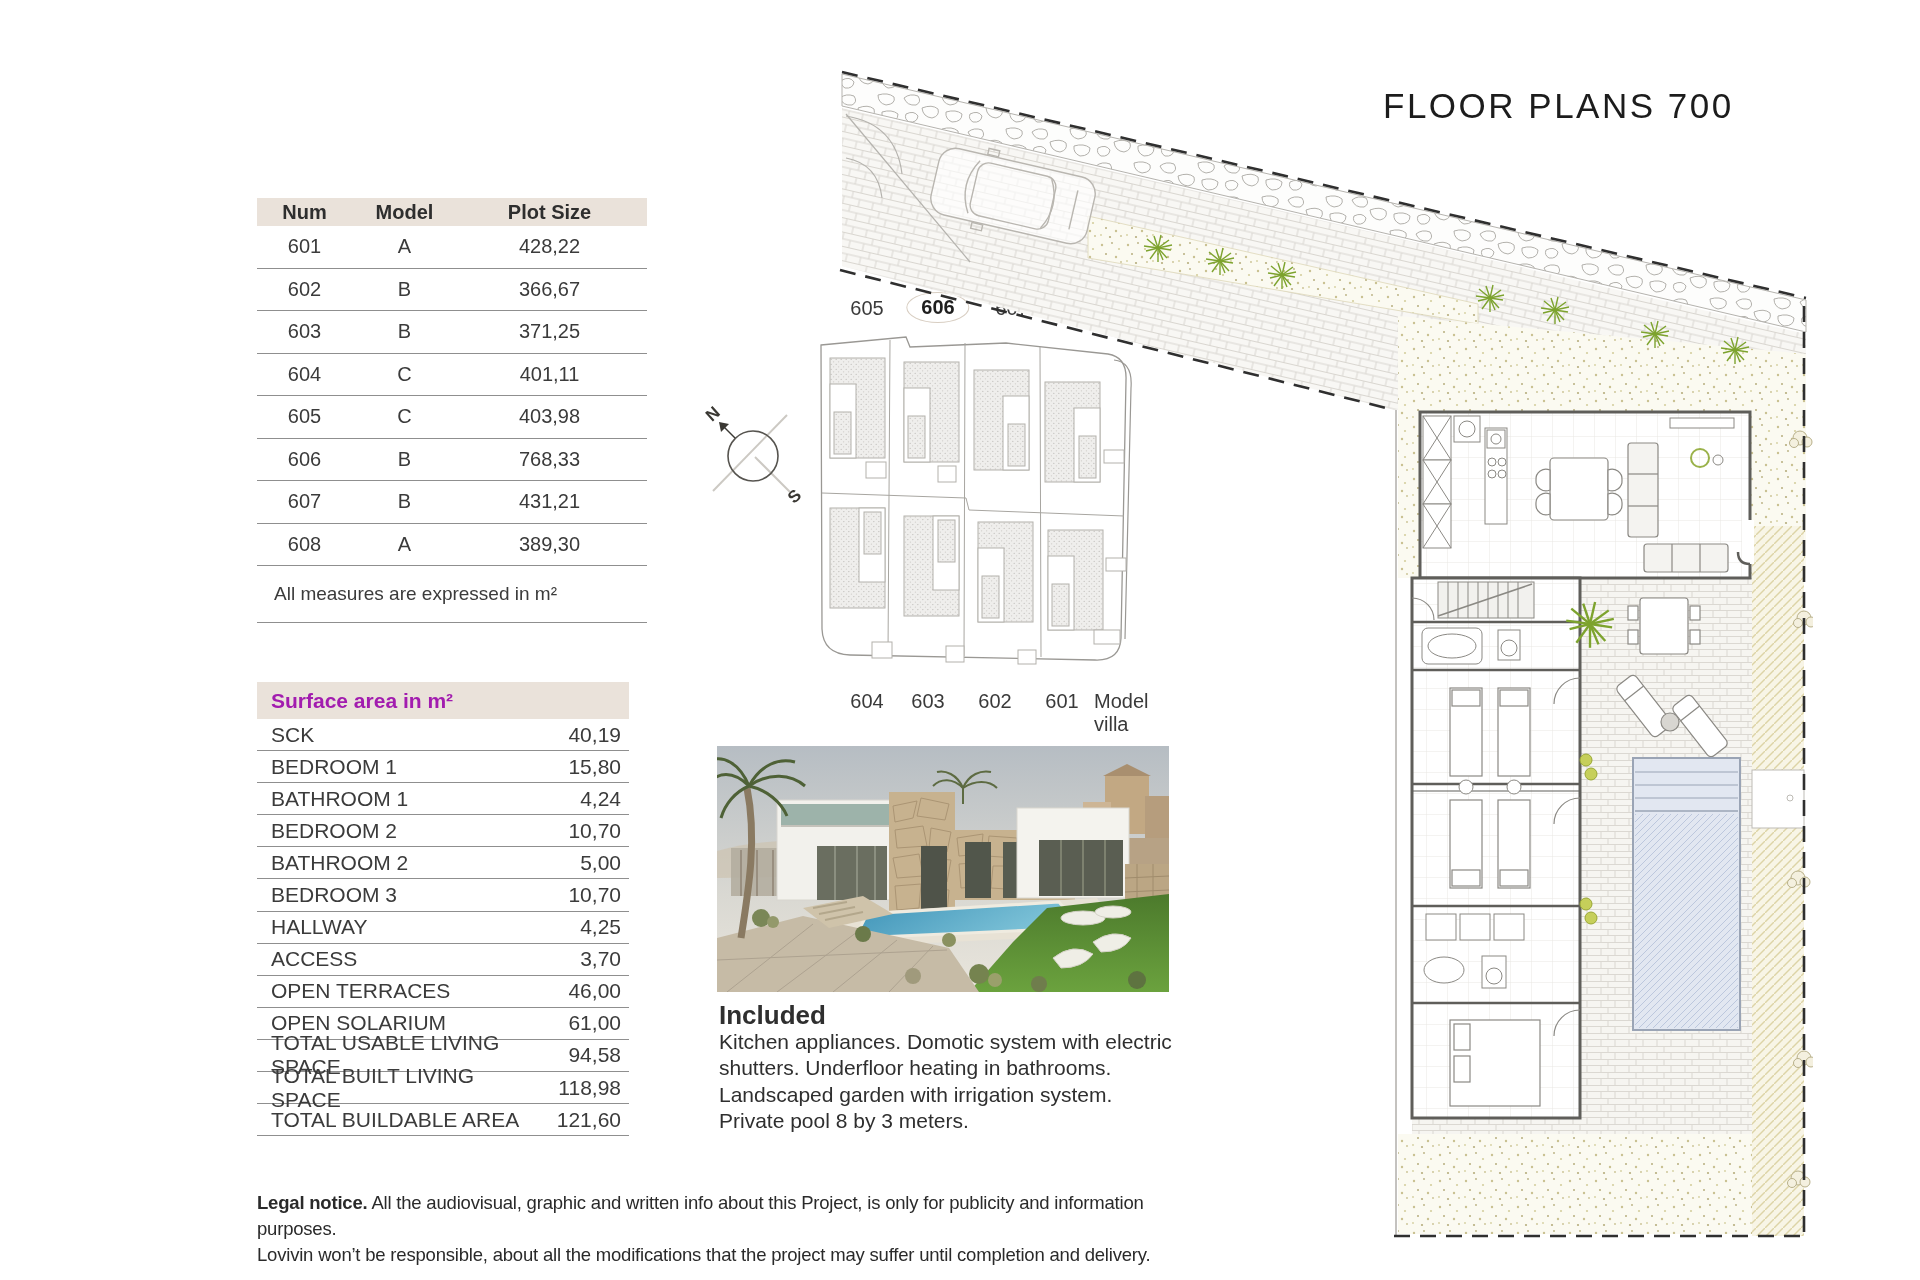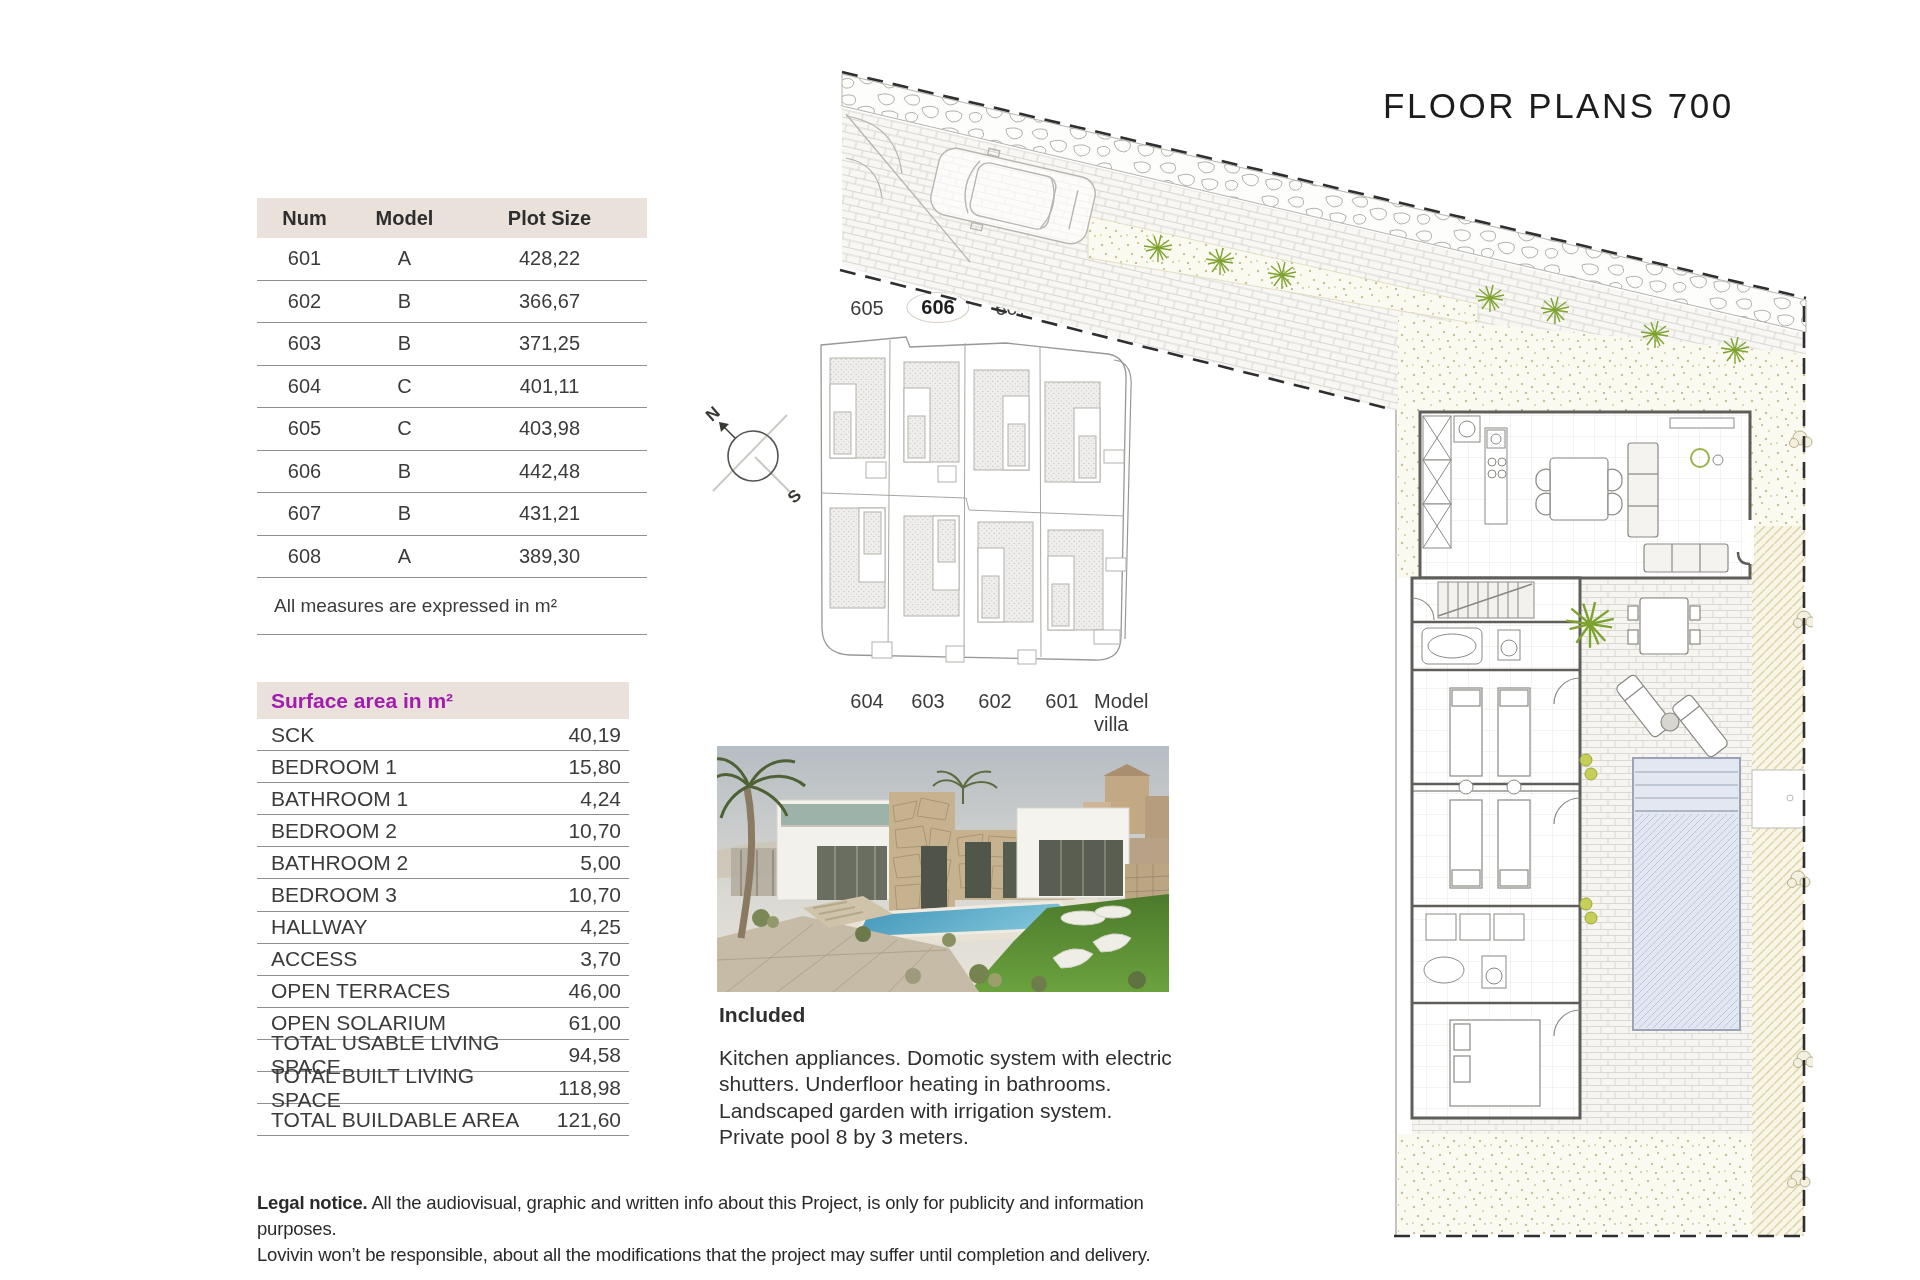--- a/index.html
+++ b/index.html
@@ -5,21 +5,21 @@
   html,body{margin:0;padding:0;background:#ffffff;}
   body{width:1920px;height:1280px;position:relative;overflow:hidden;
        font-family:"Liberation Sans","DejaVu Sans",sans-serif;color:#3b3b3b;}
   .abs{position:absolute;}
 
   
   #title{left:1383px;top:86px;font-size:35px;letter-spacing:2.5px;color:#1c1c1c;font-weight:400;}
 
   
   #plotTable{left:257px;top:198px;width:390px;}
-  #plotTable .hdr{display:flex;height:40px;align-items:center;background:#eae2da;font-weight:bold;font-size:20px;color:#2e2e2e;}
+  #plotTable .hdr{display:flex;height:28px;align-items:center;background:#eae2da;font-weight:bold;font-size:20px;color:#2e2e2e;}
   #plotTable .row{display:flex;height:41.5px;align-items:center;border-bottom:1px solid #8f8f8f;font-size:20px;}
   #plotTable .c1{width:95px;text-align:center;}
   #plotTable .c2{width:105px;text-align:center;}
   #plotTable .c3{width:185px;text-align:center;}
   #plotNote{padding:17px 0 17px 17px;border-bottom:1px solid #8f8f8f;font-size:19px;}
 
   
   #surfTable{left:257px;top:682px;width:372px;}
   #surfTable .shdr{height:37px;line-height:37px;background:#eae2da;font-weight:bold;font-size:21px;color:#a21caf;padding-left:14px;}
   #surfTable .srow{display:flex;height:31.1px;align-items:center;border-bottom:1px solid #8f8f8f;font-size:21px;}
@@ -31,21 +31,21 @@
   #legal b{font-weight:bold;}
 
   
   .lblrow{font-size:20px;color:#3a3a3a;}
   .lbl{position:absolute;transform:translateX(-50%);}
   #lbl606{font-weight:bold;border:1px solid #d8cec2;border-radius:50%;padding:3px 14px;color:#1e1e1e;}
   #modelVilla{position:absolute;}
 
   
   #included{left:719px;top:1002px;width:470px;font-size:21px;line-height:26.5px;color:#2f2f2f;}
-  #included .ih{font-weight:bold;font-size:21px;margin-bottom:16px;}
+  #included .ih{font-weight:bold;font-size:26px;margin-bottom:0;}
 
   svg{display:block;}
   text.compassL{font-family:"Liberation Sans",sans-serif;font-weight:bold;font-size:17px;fill:#3a3833;}
 </style>
 </head>
 <body>
 
 <div id="title" class="abs">FLOOR PLANS 700</div>
 
 <div id="plotTable" class="abs">
@@ -75,21 +75,21 @@
       <div class="c3">401,11</div>
     </div>
   <div class="row">
       <div class="c1">605</div>
       <div class="c2">C</div>
       <div class="c3">403,98</div>
     </div>
   <div class="row">
       <div class="c1">606</div>
       <div class="c2">B</div>
-      <div class="c3">442,48</div>
+      <div class="c3">768,33</div>
     </div>
   <div class="row">
       <div class="c1">607</div>
       <div class="c2">B</div>
       <div class="c3">431,21</div>
     </div>
   <div class="row">
       <div class="c1">608</div>
       <div class="c2">A</div>
       <div class="c3">389,30</div>

